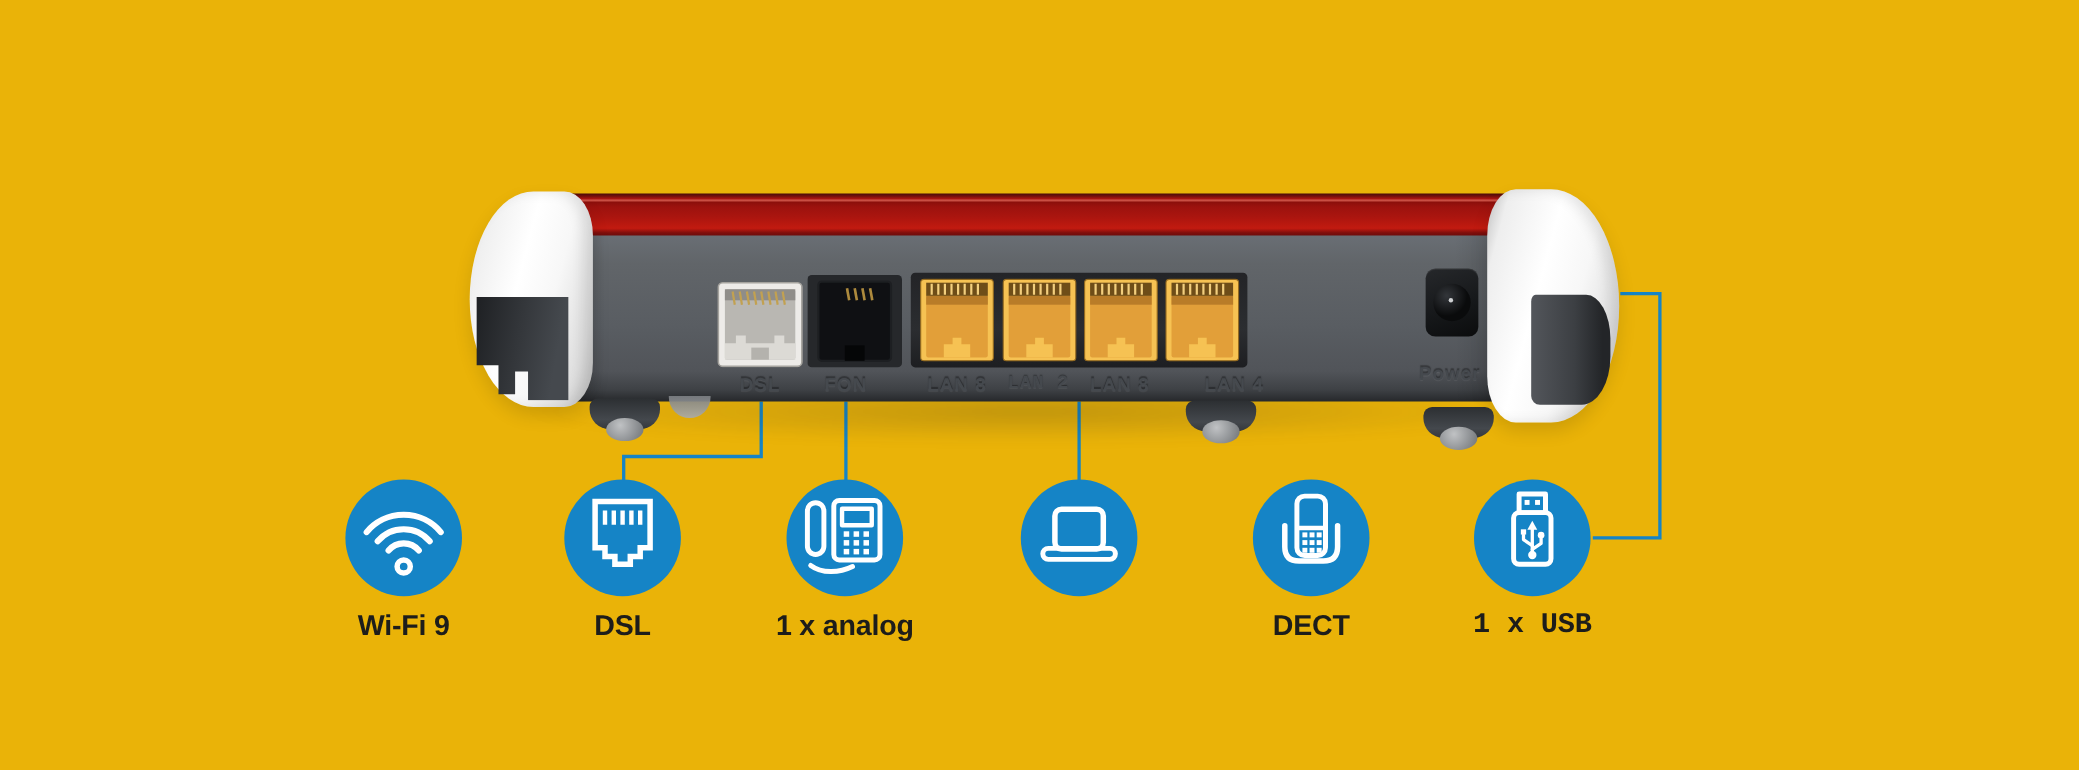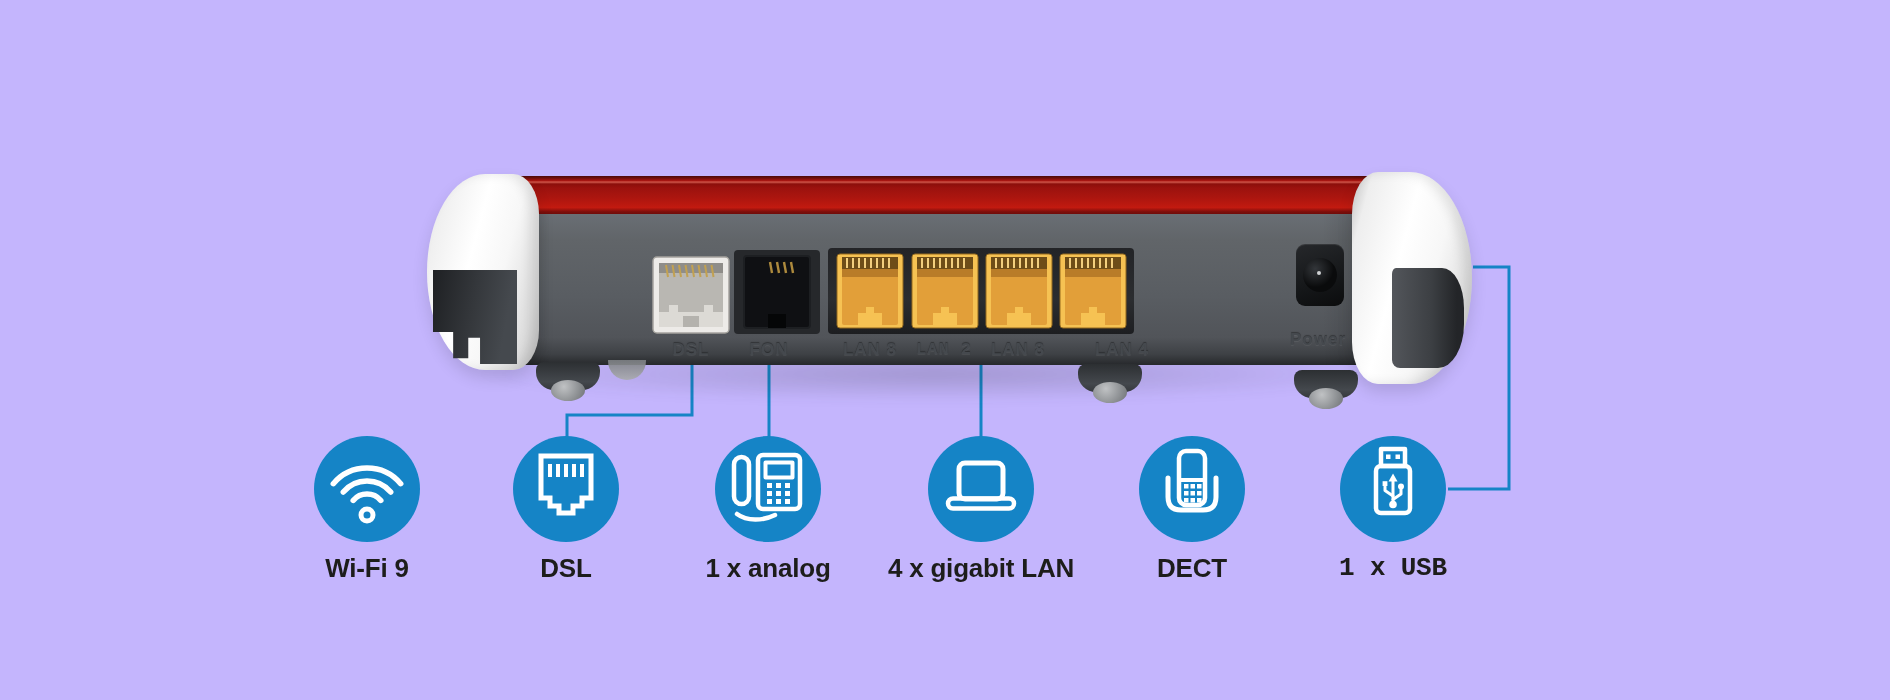--- a/index.html
+++ b/index.html
@@ -1,16 +1,16 @@
 <!DOCTYPE html>
 <html style="--accent-blue: #1584c6; --router-red: #a8130f; --router-body-gray: #5c6065; --lan-port-yellow: #f5c14d; --label-text: #1d1d1b;"><head>
 <meta charset="utf-8">
 <style>
   html,body{margin:0;padding:0;background:#ffffff;font-family:"Liberation Sans", sans-serif;}
-  .stage{position:relative;width:1890px;height:700px;background:#c4b5fd;overflow:hidden;}
+  .stage{position:relative;width:1890px;height:700px;background:#eab308;overflow:hidden;}
 
   
   .router{position:absolute;inset:0;}
   .ground-shadow{position:absolute;left:455px;top:358px;width:960px;height:46px;
     background:radial-gradient(ellipse at 50% 35%, rgba(30,32,35,.20), rgba(30,32,35,0) 68%);
     filter:blur(5px);}
   .cap{position:absolute;background:linear-gradient(105deg,#bdbdbd 0%,#eeeeee 12%,#ffffff 40%,#f7f7f7 62%,#dddddd 86%,#c3c3c3 100%);
     box-shadow:inset -8px 0 12px rgba(0,0,0,.10), 0 8px 16px rgba(0,0,0,.12);}
   .cap-left{left:427px;top:174px;width:112px;height:196px;border-radius:58px 26px 26px 58px / 98px 40px 40px 98px;}
   .cap-right{left:1352px;top:172px;width:120px;height:212px;border-radius:26px 62px 62px 26px / 42px 106px 106px 42px;}
@@ -254,21 +254,20 @@
       <div class="feature-label">1 x analog</div>
     </div>
 
     <div class="feature" style="left:928px;">
       <div class="bubble">
         <svg width="106" height="106" viewBox="0 0 106 106">
           <rect class="icon-stroke" style="stroke-width:5" x="31" y="27" width="44" height="36" rx="6"></rect>
           <rect class="icon-stroke" style="stroke-width:4.5" x="20" y="62.5" width="66" height="10" rx="5"></rect>
         </svg>
       </div>
-      <div class="feature-label">4 x gigabit LAN</div>
     </div>
 
     <div class="feature" style="left:1139px;">
       <div class="bubble">
         <svg width="106" height="106" viewBox="0 0 106 106">
           <rect class="icon-stroke" style="stroke-width:4.5" x="40" y="15" width="26" height="54" rx="7"></rect>
           <path class="icon-stroke" style="stroke-width:4" d="M41,44 H65"></path>
           <g class="icon-fill">
             <rect x="45" y="48" width="4.5" height="4.5"></rect>
               <rect x="51.5" y="48" width="4.5" height="4.5"></rect>

